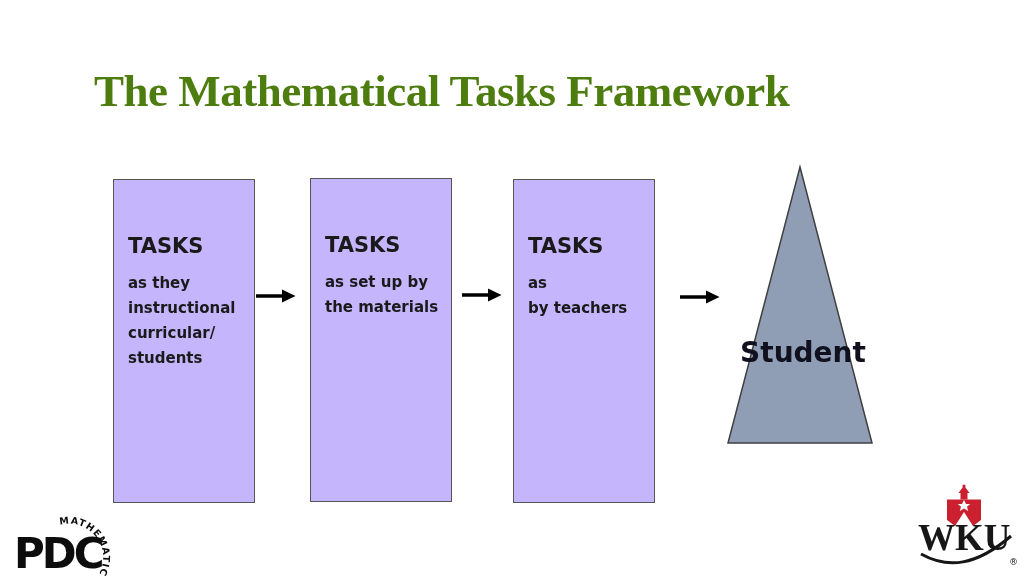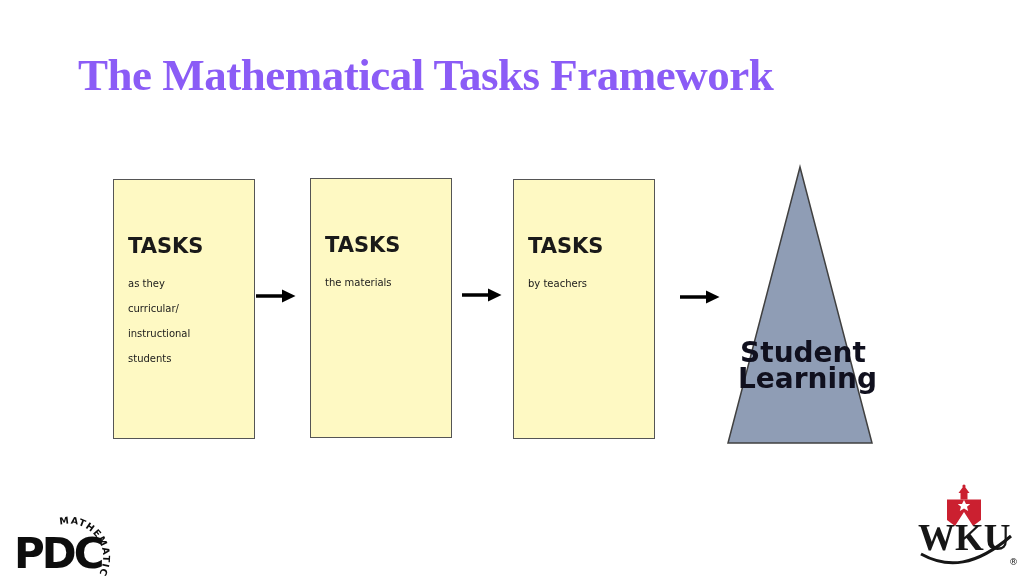--- a/index.html
+++ b/index.html
@@ -1,40 +1,40 @@
 <!DOCTYPE html>
 <html><head>
 <meta charset="utf-8">
 <style>
   html,body{margin:0;padding:0;background:#888;}
   .slide{
     position:relative;width:1024px;height:576px;background:#ffffff;
     overflow:hidden;font-family:"Liberation Sans",sans-serif;
   }
   .title{
-    position:absolute;left:78px;top:50px;margin:0;
+    position:absolute;left:78px;top:50px;margin:16px;
     font-family:"Liberation Serif",serif;font-weight:bold;
     font-size:45px;line-height:1.15;letter-spacing:-0.5px;
-    color:#8b5cf6;white-space:nowrap;text-align:center;
+    color:#4d7c0f;white-space:nowrap;text-align:center;
   }
   .task-box{
-    position:absolute;width:142px;height:260px;box-sizing:border-box;
-    background:#fef9c3;border:1.5px solid #555555;
+    position:absolute;width:142px;height:324px;box-sizing:border-box;
+    background:#c4b5fd;border:1.5px solid #555555;
     padding:54px 12px 0 14px;
   }
   .box-1{left:113px;top:179px;}
   .box-2{left:310px;top:178px;}
   .box-3{left:513px;top:179px;}
   .box-heading{
     font-family:"DejaVu Sans",sans-serif;font-weight:bold;
     font-size:21px;line-height:1.2;color:#1a1a1a;margin:0 0 12px 0;
   }
   .box-line{
-    font-family:"DejaVu Sans",sans-serif;font-weight:normal;
-    font-size:10px;line-height:25px;color:#1a1a1a;white-space:pre;
+    font-family:"DejaVu Sans",sans-serif;font-weight:bold;
+    font-size:15px;line-height:25px;color:#1a1a1a;white-space:pre;
   }
   .flow-arrow{position:absolute;width:40px;height:16px;}
   .arrow-1{left:256px;top:288px;}
   .arrow-2{left:462px;top:287px;}
   .arrow-3{left:680px;top:289px;}
   .triangle-svg{position:absolute;left:723px;top:162px;}
   .triangle-label{
     position:absolute;left:738px;top:340px;width:130px;
     text-align:center;font-family:"DejaVu Sans",sans-serif;
     font-weight:bold;font-size:28px;line-height:26px;color:#10101e;
@@ -58,56 +58,57 @@
 </head>
 <body>
 
 <div class="slide">
 
   <h1 class="title">The Mathematical Tasks Framework</h1>
 
   <div class="task-box box-1">
     <div class="box-heading">TASKS</div>
     <div class="box-line">as they</div>
+    <div class="box-line">instructional</div>
     <div class="box-line">curricular/</div>
-    <div class="box-line">instructional</div>
     <div class="box-line">students</div>
   </div>
 
   <svg class="flow-arrow arrow-1" viewBox="0 0 40 16">
     <line x1="0" y1="8" x2="27" y2="8" stroke="#000000" stroke-width="3.5"></line>
     <polygon points="26,1.5 39.5,8 26,14.5" fill="#000000"></polygon>
   </svg>
 
   <div class="task-box box-2">
     <div class="box-heading">TASKS</div>
+    <div class="box-line">as set up by</div>
     <div class="box-line">the materials</div>
   </div>
 
   <svg class="flow-arrow arrow-2" viewBox="0 0 40 16">
     <line x1="0" y1="8" x2="27" y2="8" stroke="#000000" stroke-width="3.5"></line>
     <polygon points="26,1.5 39.5,8 26,14.5" fill="#000000"></polygon>
   </svg>
 
   <div class="task-box box-3">
     <div class="box-heading">TASKS</div>
+    <div class="box-line">as</div>
     <div class="box-line">by teachers</div>
   </div>
 
   <svg class="flow-arrow arrow-3" viewBox="0 0 40 16">
     <line x1="0" y1="8" x2="27" y2="8" stroke="#000000" stroke-width="3.5"></line>
     <polygon points="26,1.5 39.5,8 26,14.5" fill="#000000"></polygon>
   </svg>
 
   <svg class="triangle-svg" width="154" height="286" viewBox="0 0 154 286">
     <polygon points="77,5 5,281 149,281" stroke="#404040" stroke-width="1.5" fill="#8F9DB5"></polygon>
   </svg>
   <div class="triangle-label">
     <div>Student</div>
-    <div>Learning</div>
   </div>
 
   <svg class="pdc-logo" width="110" height="84" viewBox="0 0 110 84">
     <defs>
       <path id="pdc-arc" d="M 46,31 A 34,34 0 0 1 86,78" fill="none"></path>
     </defs>
     <text class="pdc-letters" x="0" y="74" font-size="42">PDC</text>
     <text class="pdc-arc-text">
       <textPath href="#pdc-arc">MATHEMATICS</textPath>
     </text>

